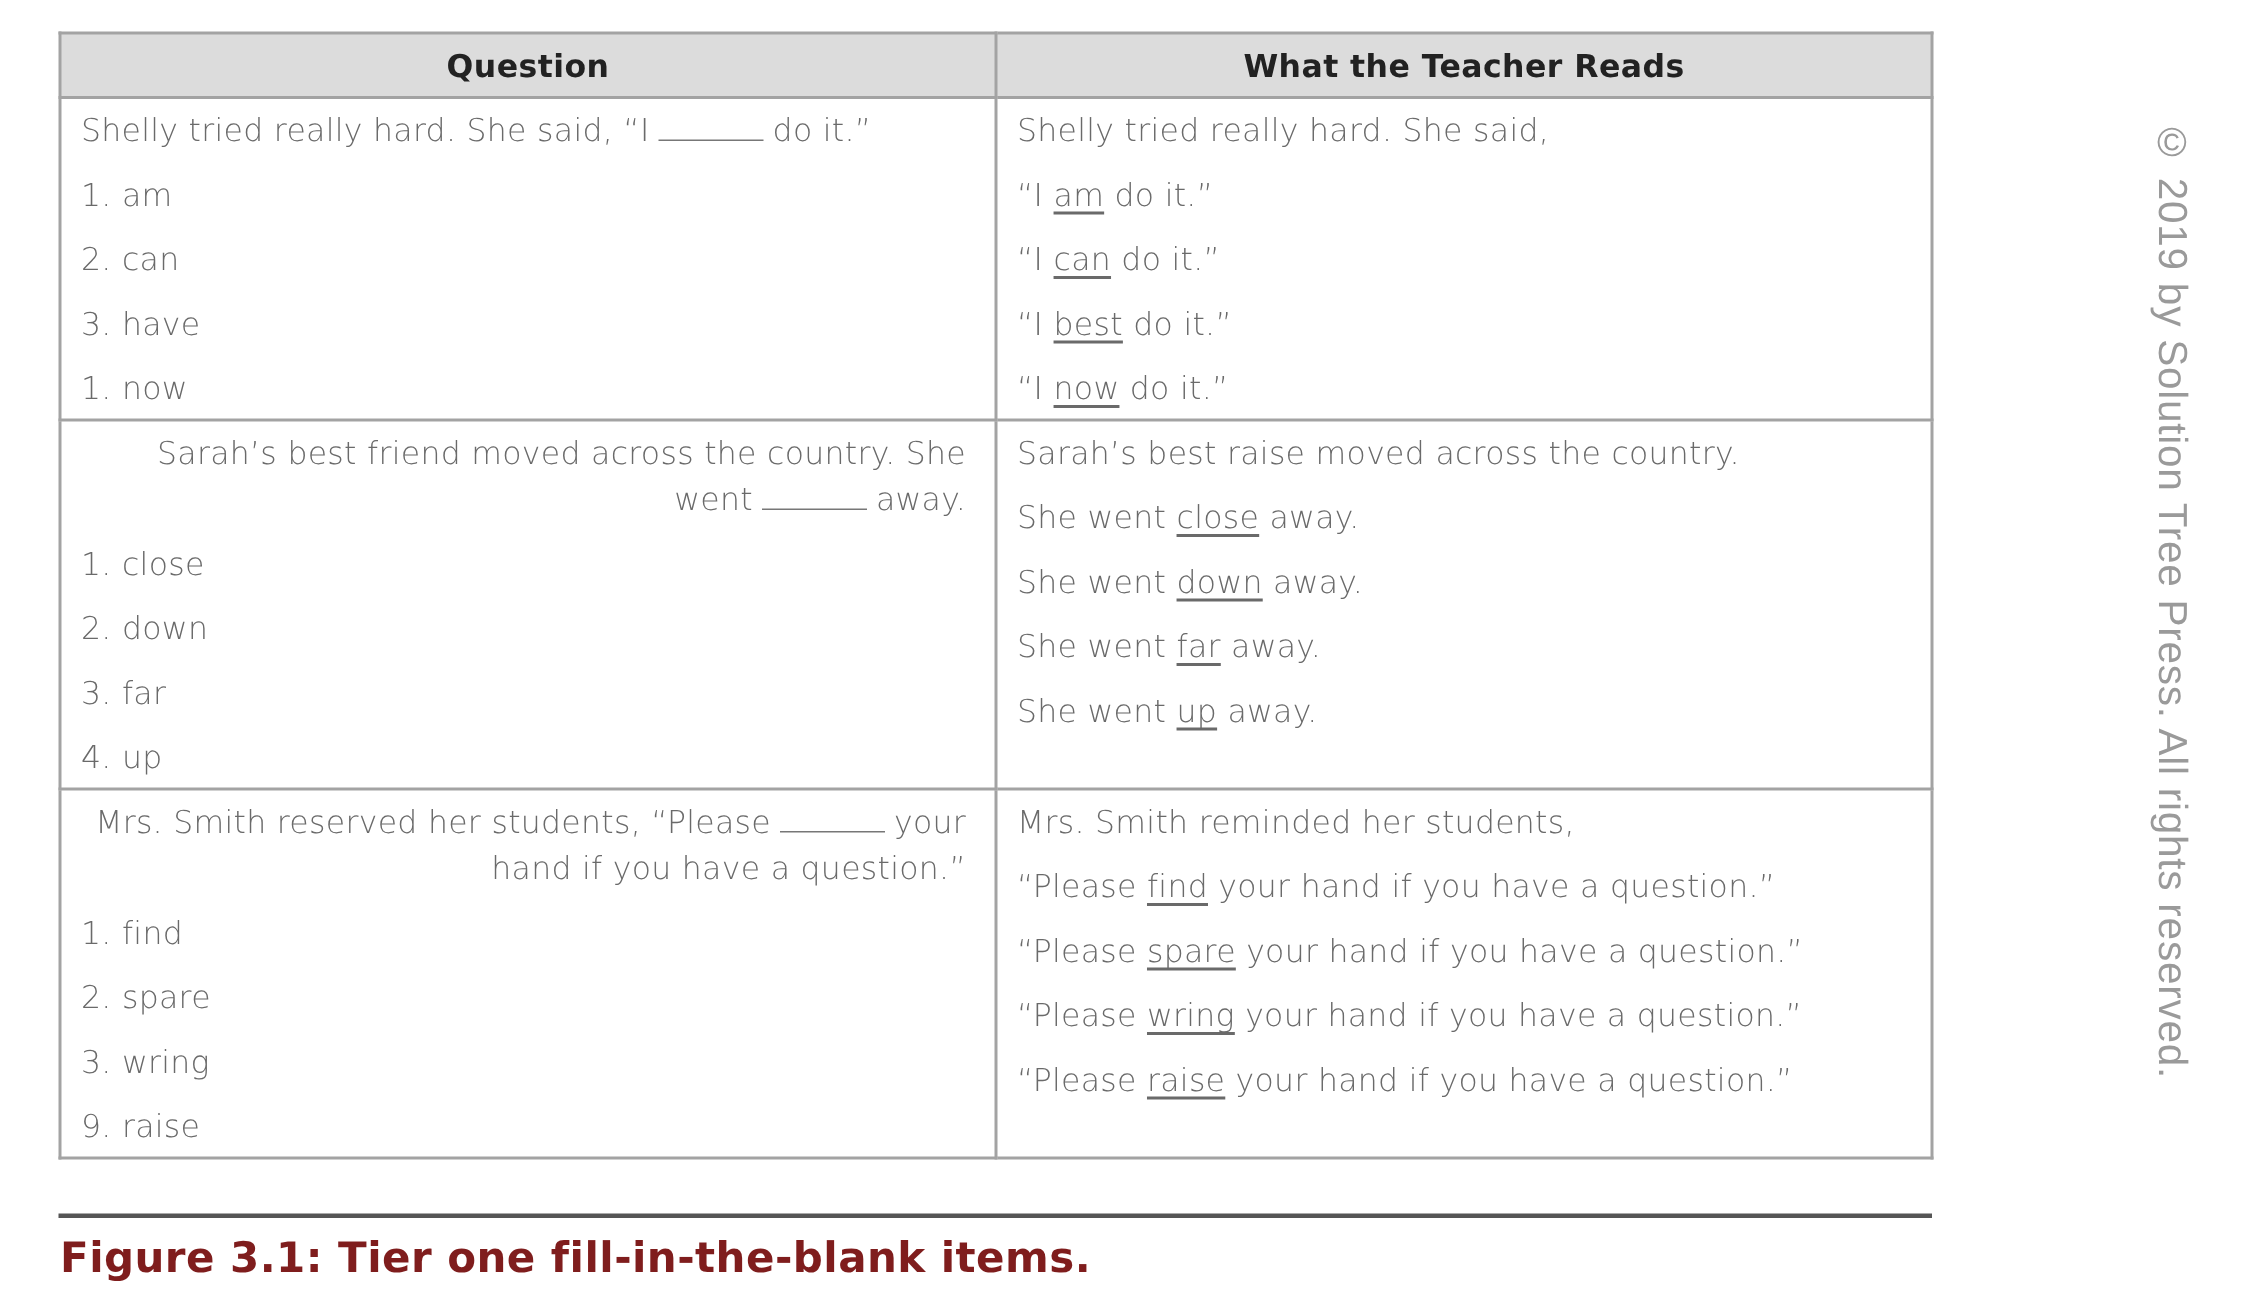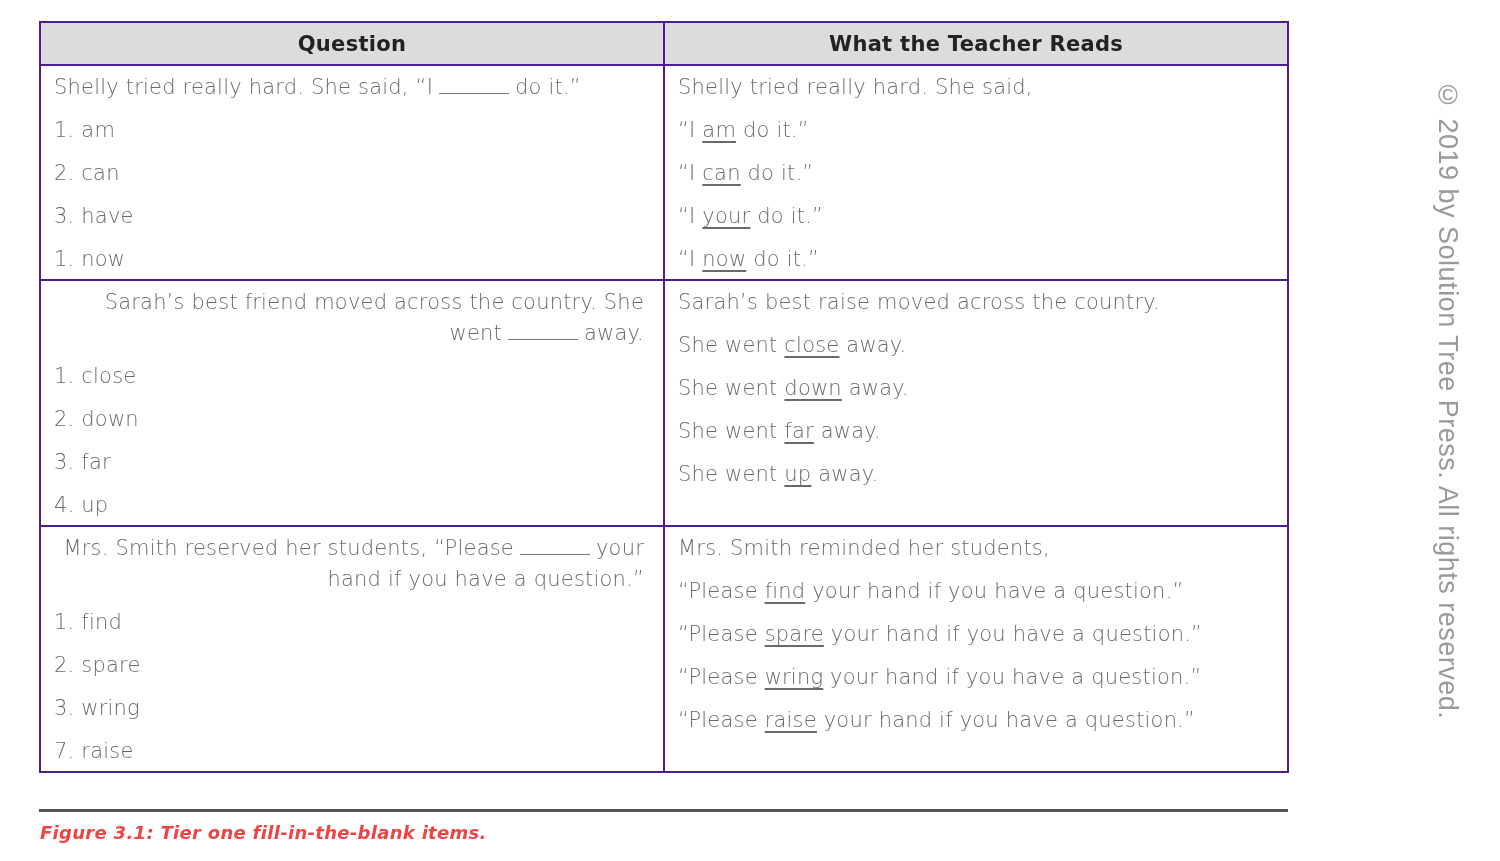--- a/index.html
+++ b/index.html
@@ -1,31 +1,31 @@
 <!DOCTYPE html>
 <html><head>
   <meta charset="utf-8">
   <style>
     html, body { margin: 0; padding: 0; background: #ffffff; }
     body { width: 1500px; height: 861px; position: relative; overflow: hidden;
            font-family: "DejaVu Sans", sans-serif; color: #666; }
     .fig-table { position: absolute; left: 39px; top: 21px; width: 1248px;
                  border-collapse: collapse; table-layout: fixed; }
-    .fig-table th, .fig-table td { border: 2px solid #4c1d95; vertical-align: top; padding: 0; margin-left: 26px; }
+    .fig-table th, .fig-table td { border: 2px solid #a3a3a3; vertical-align: top; padding: 0; margin-left: 26px; }
     .fig-table th { background: #dcdcdc; height: 41px; font-weight: bold; font-size: 21px;
                     color: #222; text-align: center; vertical-align: middle; letter-spacing: 0.3px; }
     .fig-table td { padding: 6px 12px 4px 13px; }
     .line { font-size: 21px; line-height: 31px; margin-bottom: 12px; color: #6a6a6a;
             font-weight: 300; letter-spacing: 0.2px; white-space: nowrap; }
     .line.wrap { white-space: normal; margin-bottom: 12px; text-align: right; }
     .line:last-child { margin-bottom: 0; }
     .blank { display: inline-block; width: 70px; border-bottom: 1.5px solid #777; margin: 0 6px; vertical-align: baseline; height: 1px; }
     .ans { text-decoration: underline; text-underline-offset: 4px; }
     .cap-rule { position: absolute; left: 39px; top: 809px; width: 1249px; height: 3px; background: #555; }
-    .caption { position: absolute; left: 40px; top: 822px; font-size: 18px; font-weight: bold; color: #ef4444; letter-spacing: 0.3px; font-style: italic; }
+    .caption { position: absolute; left: 40px; top: 822px; font-size: 28px; font-weight: bold; color: #7f1d1d; letter-spacing: 0.3px; }
     .copyright { position: absolute; left: 1432px; top: 80px; writing-mode: vertical-rl;
                  font-size: 27px; color: #9a9a9a; letter-spacing: 0.5px; font-family: "Liberation Sans", sans-serif; }
   </style>
 </head>
 <body>
 
 <table class="fig-table">
   <colgroup>
       <col style="width:624px">
       <col style="width:624px">
@@ -43,21 +43,21 @@
         <div class="line"><span>Shelly tried really hard. She said, “I</span><span class="blank"></span><span>do it.”</span></div>
         <div class="line">1. am</div>
         <div class="line">2. can</div>
         <div class="line">3. have</div>
         <div class="line">1. now</div>
       </td>
       <td>
         <div class="line">Shelly tried really hard. She said,</div>
         <div class="line"><span>“I </span><span class="ans">am</span><span> do it.”</span></div>
         <div class="line"><span>“I </span><span class="ans">can</span><span> do it.”</span></div>
-        <div class="line"><span>“I </span><span class="ans">your</span><span> do it.”</span></div>
+        <div class="line"><span>“I </span><span class="ans">best</span><span> do it.”</span></div>
         <div class="line"><span>“I </span><span class="ans">now</span><span> do it.”</span></div>
       </td>
     </tr>
 
     <tr style="height:246px">
       <td>
         <div class="line wrap" style="width:590px"><span>Sarah’s best friend moved across the country. She went</span><span class="blank"></span><span>away.</span></div>
         <div class="line">1. close</div>
         <div class="line">2. down</div>
         <div class="line">3. far</div>
@@ -71,21 +71,21 @@
         <div class="line"><span>She went </span><span class="ans">up</span><span> away.</span></div>
       </td>
     </tr>
 
     <tr style="height:246px">
       <td>
         <div class="line wrap" style="width:590px"><span>Mrs. Smith reserved her students, “Please</span><span class="blank"></span><span>your hand if you have a question.”</span></div>
         <div class="line">1. find</div>
         <div class="line">2. spare</div>
         <div class="line">3. wring</div>
-        <div class="line">7. raise</div>
+        <div class="line">9. raise</div>
       </td>
       <td>
         <div class="line">Mrs. Smith reminded her students,</div>
         <div class="line"><span>“Please </span><span class="ans">find</span><span> your hand if you have a question.”</span></div>
         <div class="line"><span>“Please </span><span class="ans">spare</span><span> your hand if you have a question.”</span></div>
         <div class="line"><span>“Please </span><span class="ans">wring</span><span> your hand if you have a question.”</span></div>
         <div class="line"><span>“Please </span><span class="ans">raise</span><span> your hand if you have a question.”</span></div>
       </td>
     </tr>
   </tbody>

